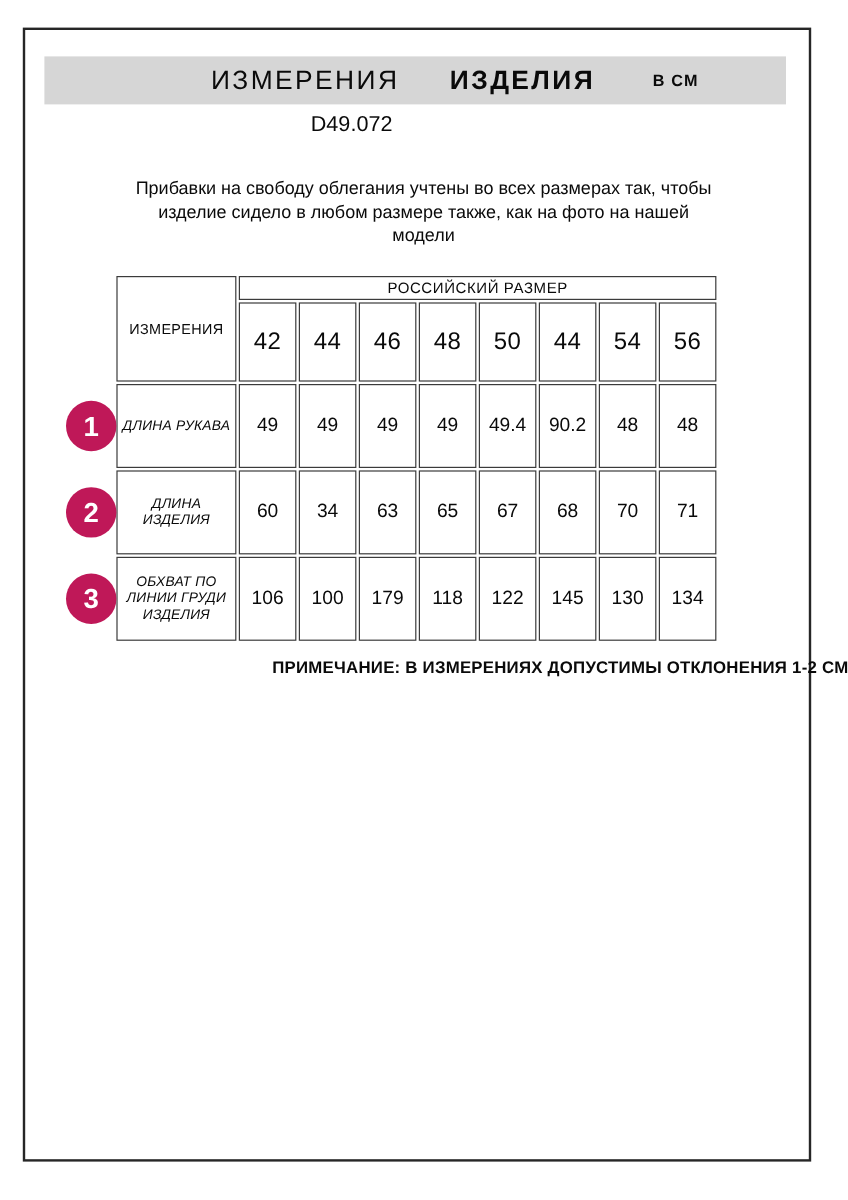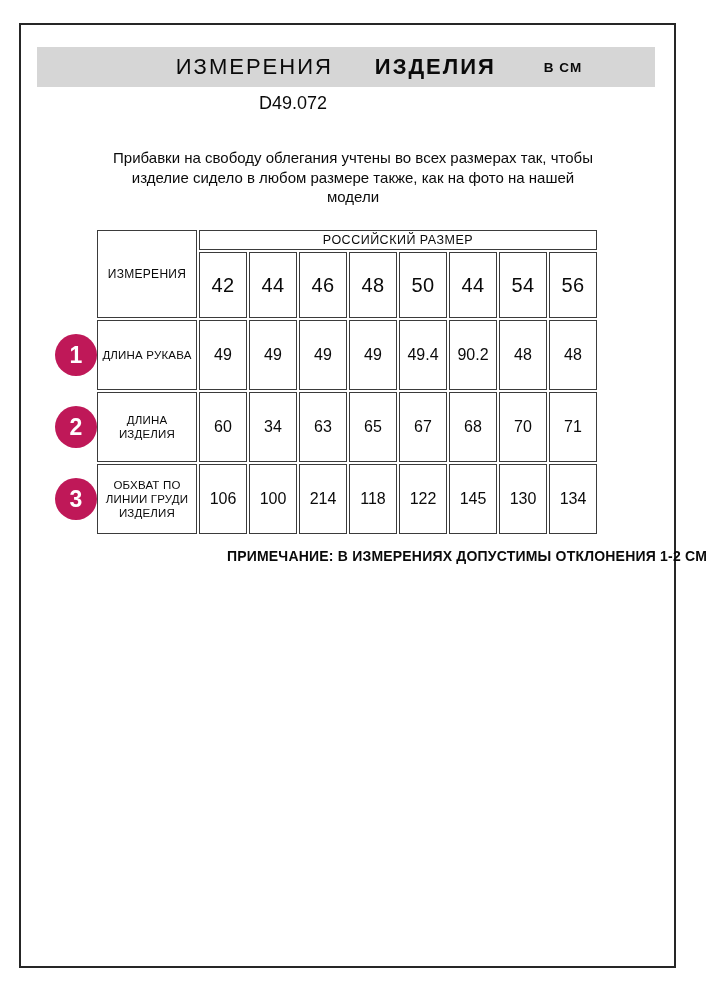--- a/index.html
+++ b/index.html
@@ -33,21 +33,21 @@
   table.size-table td, table.size-table th{
     border:1px solid #3b3b3b;background:#ffffff;text-align:center;
     vertical-align:middle;padding:0;box-sizing:border-box;font-weight:normal;
   }
   tr.group-row{height:20px;}
   .group-header{font-size:12.5px;letter-spacing:0.5px;}
   tr.sizes-row{height:66px;}
   .size-cell{font-size:20px;font-weight:bold;letter-spacing:0.5px;}
   .corner-cell{font-size:12px;letter-spacing:0.3px;}
   tr.data-row{height:70px;}
-  .row-label{font-size:11.5px;line-height:14px;white-space:pre-line;letter-spacing:0.2px;}
+  .row-label{font-size:11.5px;line-height:14px;white-space:pre-line;letter-spacing:0.2px;font-style:italic;}
   .value-cell{font-size:16px;}
   .badge{
     position:absolute;left:55px;width:42px;height:42px;border-radius:50%;
     display:flex;align-items:center;justify-content:center;
     color:#ffffff;font-size:23px;font-weight:bold;
   }
   .badge-1{top:334px;}
   .badge-2{top:406px;}
   .badge-3{top:478px;}
   .note{
@@ -121,21 +121,21 @@
       <td class="value-cell">68</td>
       <td class="value-cell">70</td>
       <td class="value-cell">71</td>
     </tr>
     <tr class="data-row">
       <td class="row-label">ОБХВАТ ПО
 ЛИНИИ ГРУДИ
 ИЗДЕЛИЯ</td>
       <td class="value-cell">106</td>
       <td class="value-cell">100</td>
-      <td class="value-cell">214</td>
+      <td class="value-cell">179</td>
       <td class="value-cell">118</td>
       <td class="value-cell">122</td>
       <td class="value-cell">145</td>
       <td class="value-cell">130</td>
       <td class="value-cell">134</td>
     </tr>
   </tbody>
 </table>
 
 <div class="badge badge-1" style="background: rgb(191, 24, 88);">1</div>

